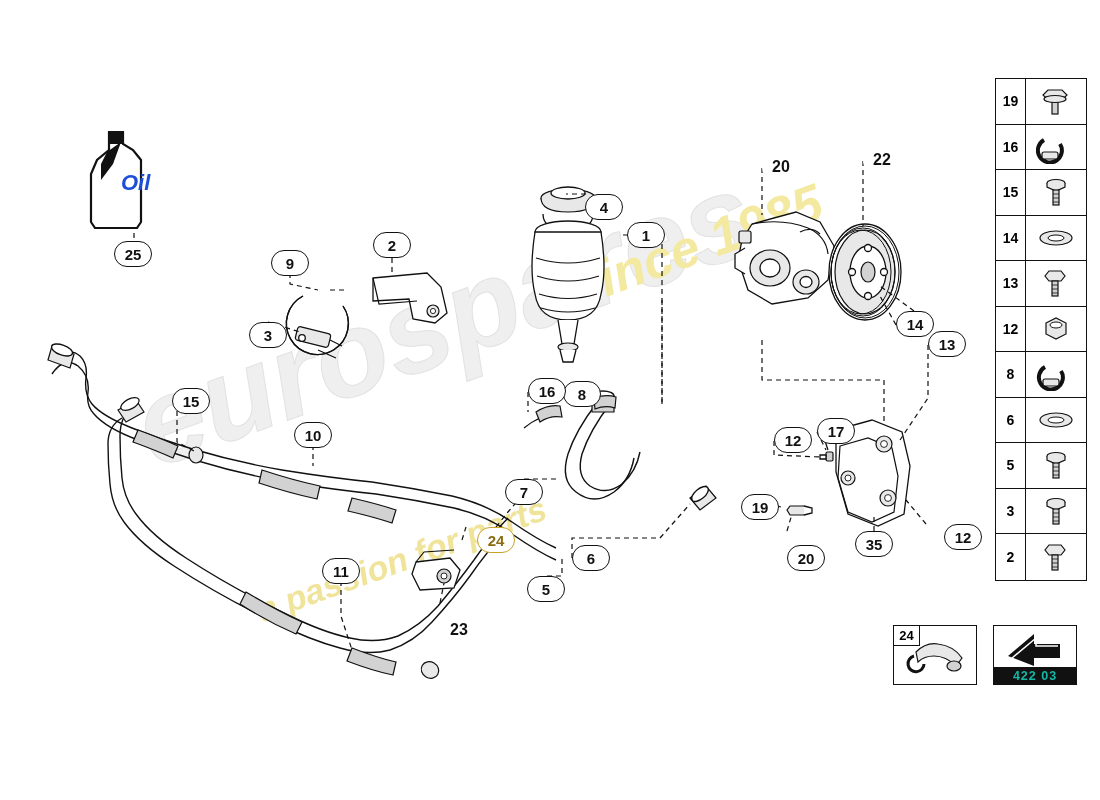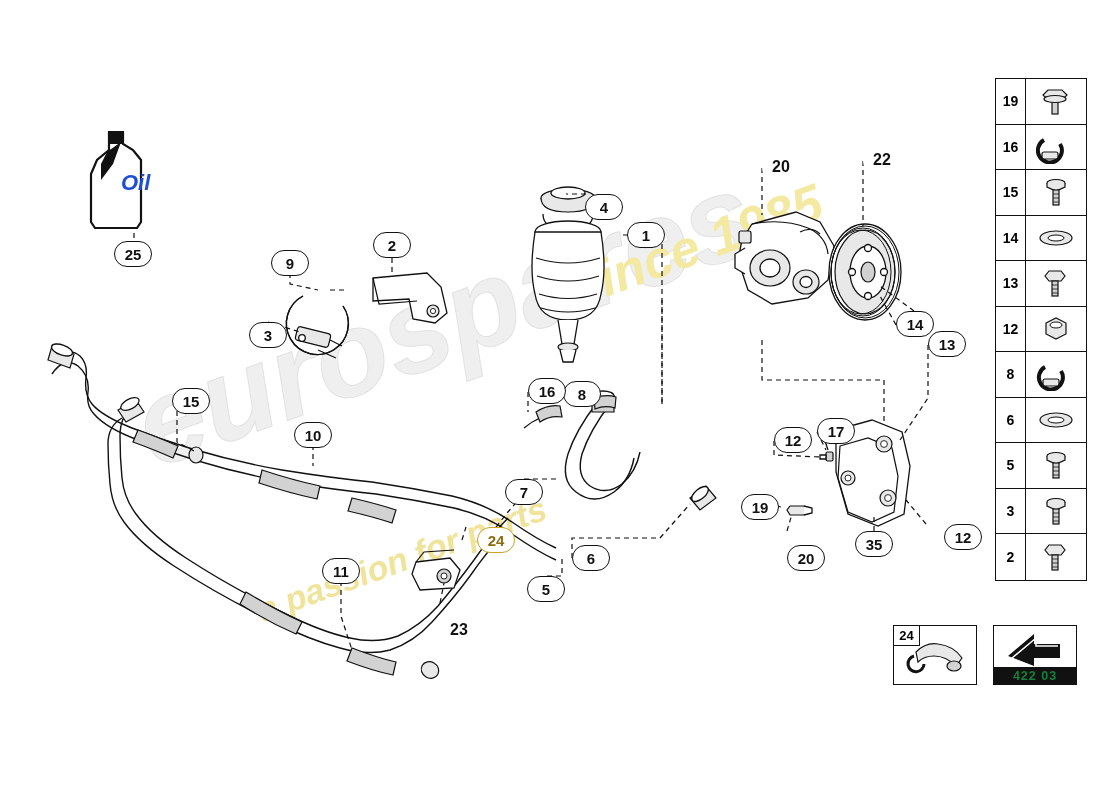--- a/index.html
+++ b/index.html
@@ -99,21 +99,21 @@
     border-right:1.4px solid #111;border-bottom:1.4px solid #111;
     font-size:13px;font-weight:bold;display:flex;align-items:center;justify-content:center;
     box-sizing:border-box;background:#fff;
   }
   #boxarrow{
     position:absolute;left:993px;top:625px;width:84px;height:60px;
     border:1.6px solid #111;background:#fff;box-sizing:border-box;z-index:30;
   }
   #boxarrow .code{
     position:absolute;left:0;bottom:0;width:100%;height:17px;
-    background:#111;color:#15803d;font-size:12.5px;font-weight:bold;
+    background:#111;color:#14b8a6;font-size:12.5px;font-weight:bold;
     display:flex;align-items:center;justify-content:center;letter-spacing:1px;
   }
 
   
   #oil{position:absolute;left:85px;top:110px;z-index:25;}
   #oil .lbl{
     position:absolute;left:36px;top:60px;
     font-size:22px;font-weight:bold;font-style:italic;color:#1d4ed8;
   }
 

